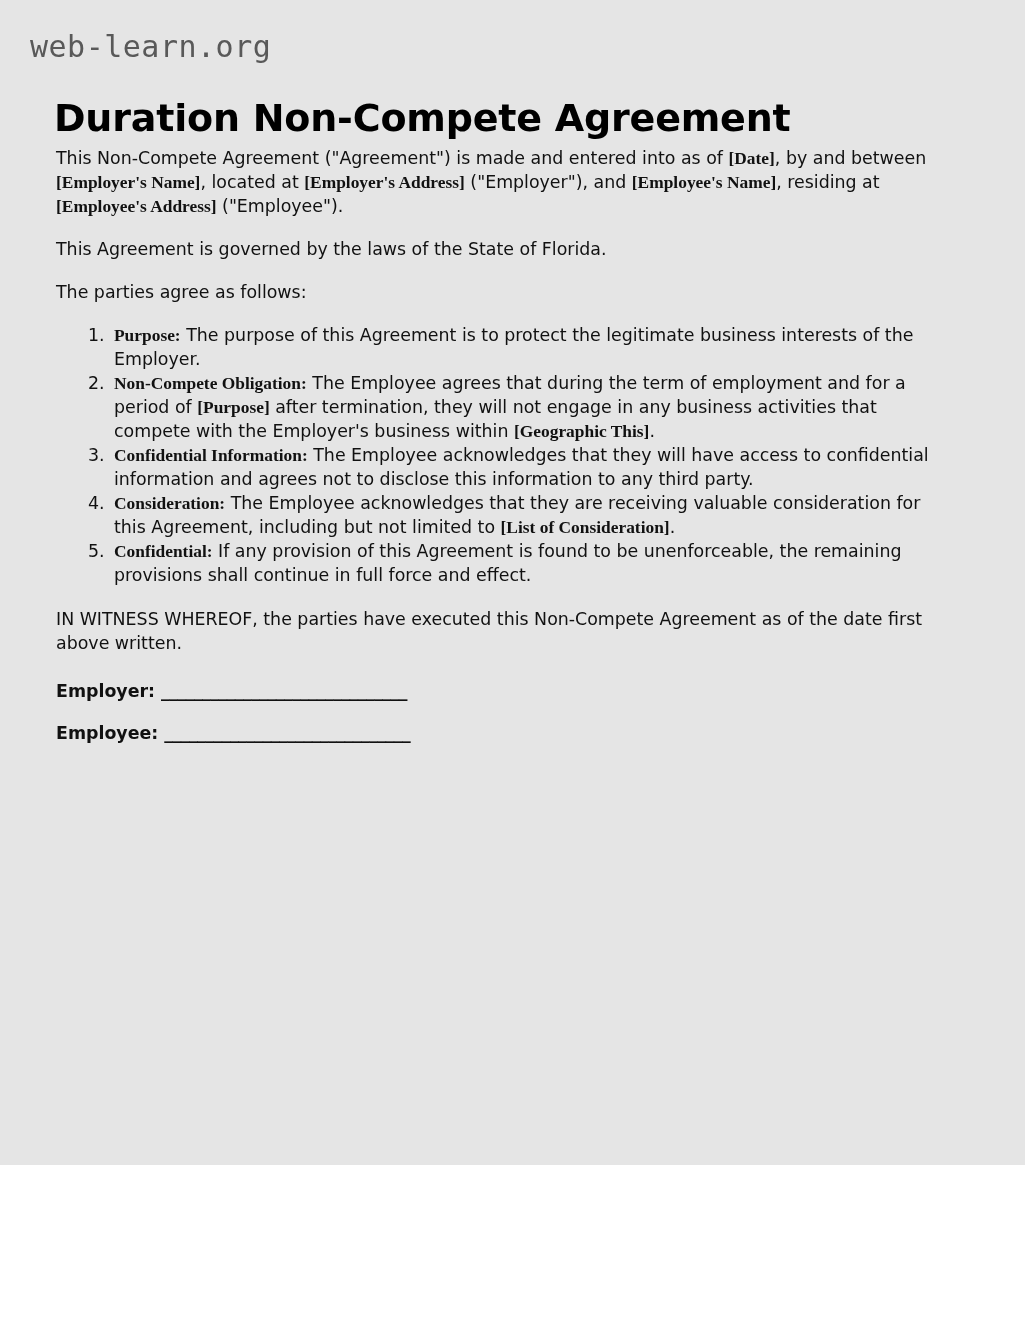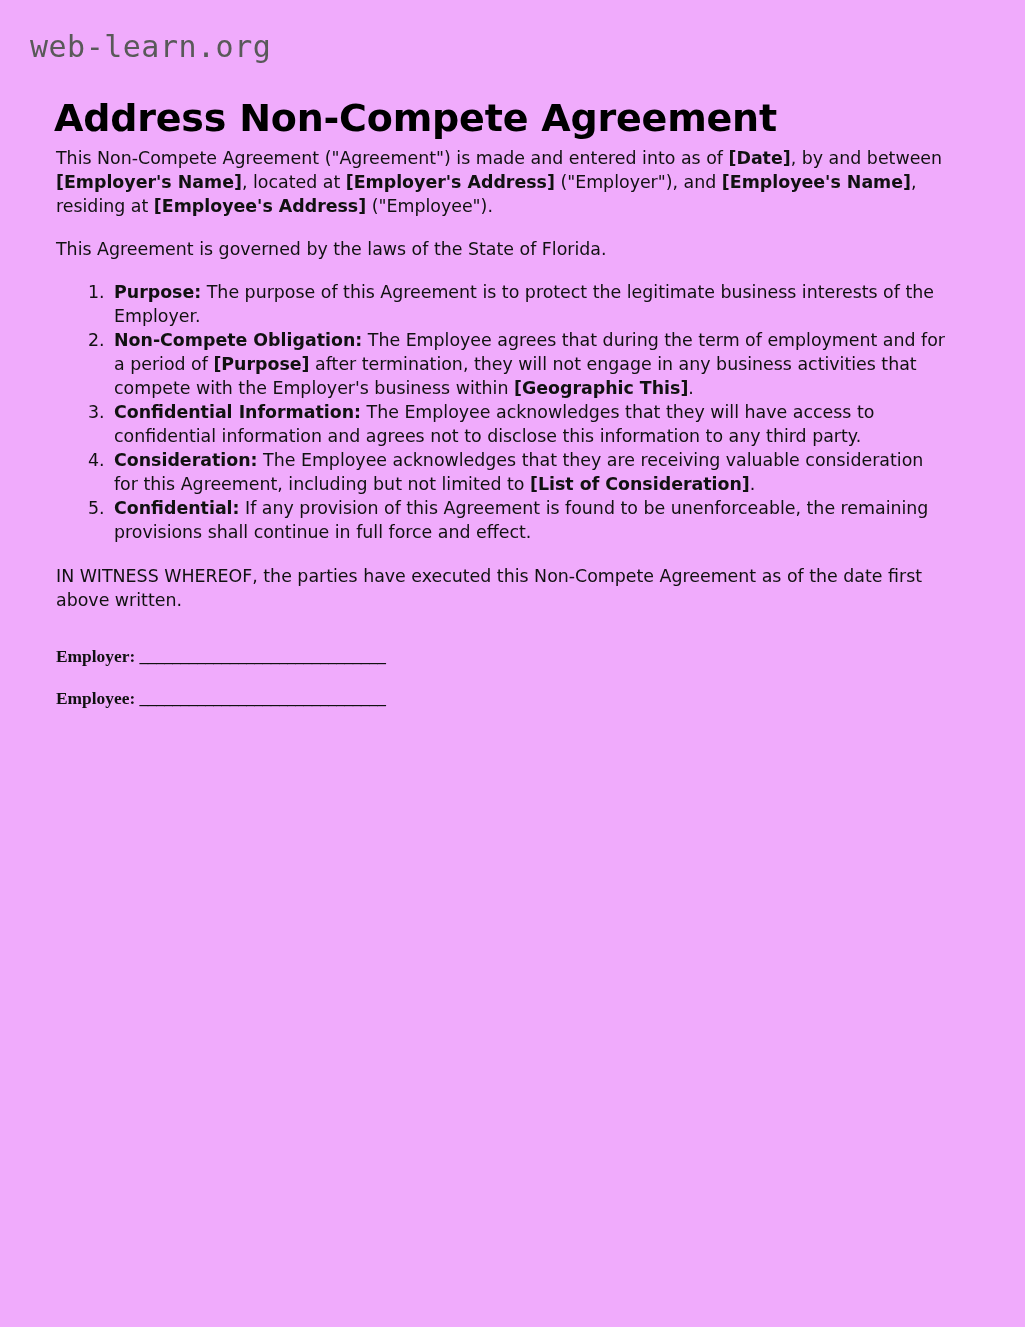--- a/index.html
+++ b/index.html
@@ -12,22 +12,22 @@
     width: 1025px;
     height: 1327px;
     font-family: "DejaVu Sans", "Liberation Sans", sans-serif;
     color: #000000;
     -webkit-font-smoothing: antialiased;
   }
 
   .page {
     position: relative;
     width: 1025px;
-    height: 1327px;
-    background: #f0abfc;
+    height: 1165px;
+    background: #e5e5e5;
     box-sizing: border-box;
     overflow: hidden;
   }
 
   
   .site-brand {
     position: absolute;
     left: 30px;
     top: 30px;
     font-family: "DejaVu Sans Mono", "Liberation Mono", monospace;
@@ -66,41 +66,41 @@
     margin: 0 0 19px 0;
     text-align: left;
   }
 
   .para:last-child {
     margin-bottom: 0;
   }
 
   b, strong, .b {
     font-weight: bold;
+    font-family: Liberation Serif, serif;
   }
 
   
   ol.terms {
     margin: 0 15px 20px 0;
     padding: 0 0 0 54px;
     list-style-position: outside;
     list-style-type: decimal;
   }
 
   ol.terms > li {
     margin: 0;
     padding: 0 0 0 4px;
     line-height: 24px;
     text-align: left;
   }
 
   
   .sig-block {
-    margin-top: 32px;
-    font-family: Liberation Serif, serif;
+    margin-top: 24px;
   }
 
   .sig-row {
     margin: 0 0 18px 0;
     font-weight: bold;
     font-size: 17.4px;
     line-height: 24px;
     white-space: nowrap;
   }
 
@@ -109,28 +109,29 @@
     letter-spacing: -0.5px;
   }
 </style>
 </head>
 <body>
 
 <div class="page">
 
   <div class="site-brand">web-learn.org</div>
 
-  <h1 class="doc-title">Address Non-Compete Agreement</h1>
+  <h1 class="doc-title">Duration Non-Compete Agreement</h1>
 
   <div class="content">
 
     <p class="para"><span>This Non-Compete Agreement ("Agreement") is made and entered into as of </span><b>[Date]</b><span>, by and between </span><b>[Employer's Name]</b><span>, located at </span><b>[Employer's Address]</b><span> ("Employer"), and </span><b>[Employee's Name]</b><span>, residing at </span><b>[Employee's Address]</b><span> ("Employee").</span></p>
 
     <p class="para">This Agreement is governed by the laws of the State of Florida.</p>
 
+    <p class="para">The parties agree as follows:</p>
 
     <ol class="terms">
 
       <li><b>Purpose:</b><span> The purpose of this Agreement is to protect the legitimate business interests of the Employer.</span></li>
 
       <li><b>Non-Compete Obligation:</b><span> The Employee agrees that during the term of employment and for a period of </span><b>[Purpose]</b><span> after termination, they will not engage in any business activities that compete with the Employer's business within </span><b>[Geographic This]</b><span>.</span></li>
 
       <li><b>Confidential Information:</b><span> The Employee acknowledges that they will have access to confidential information and agrees not to disclose this information to any third party.</span></li>
 
       <li><b>Consideration:</b><span> The Employee acknowledges that they are receiving valuable consideration for this Agreement, including but not limited to </span><b>[List of Consideration]</b><span>.</span></li>

